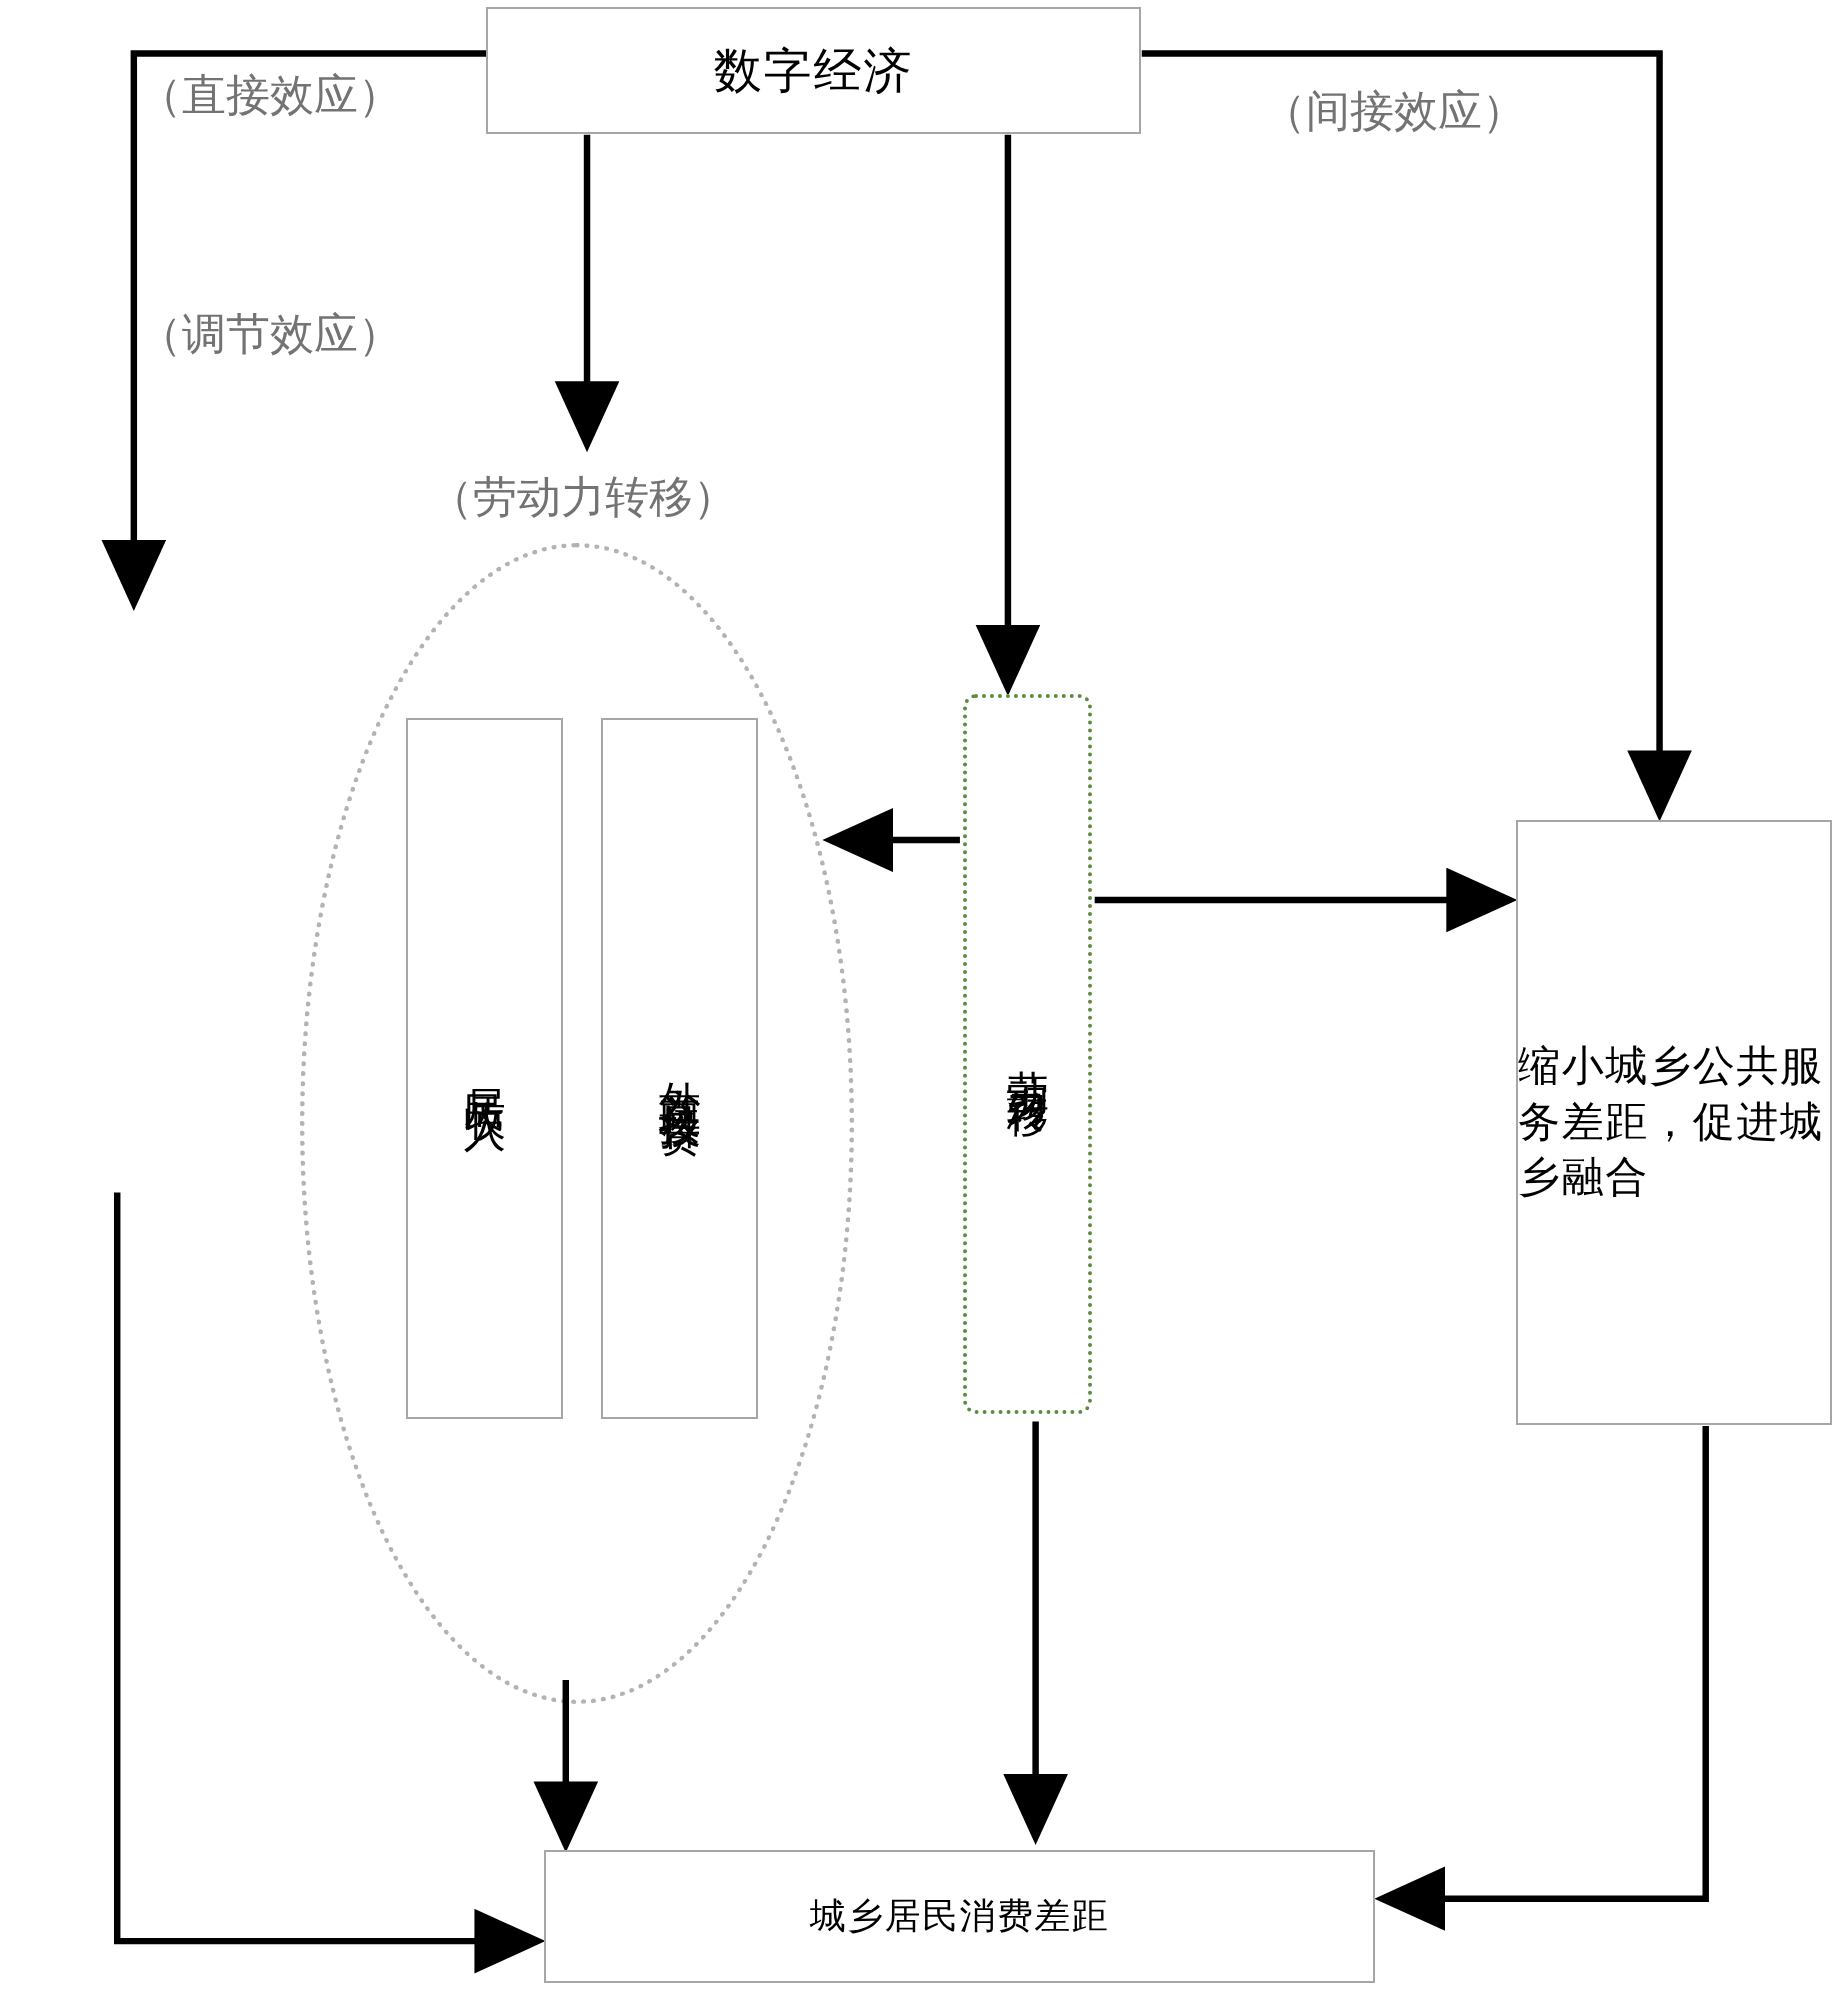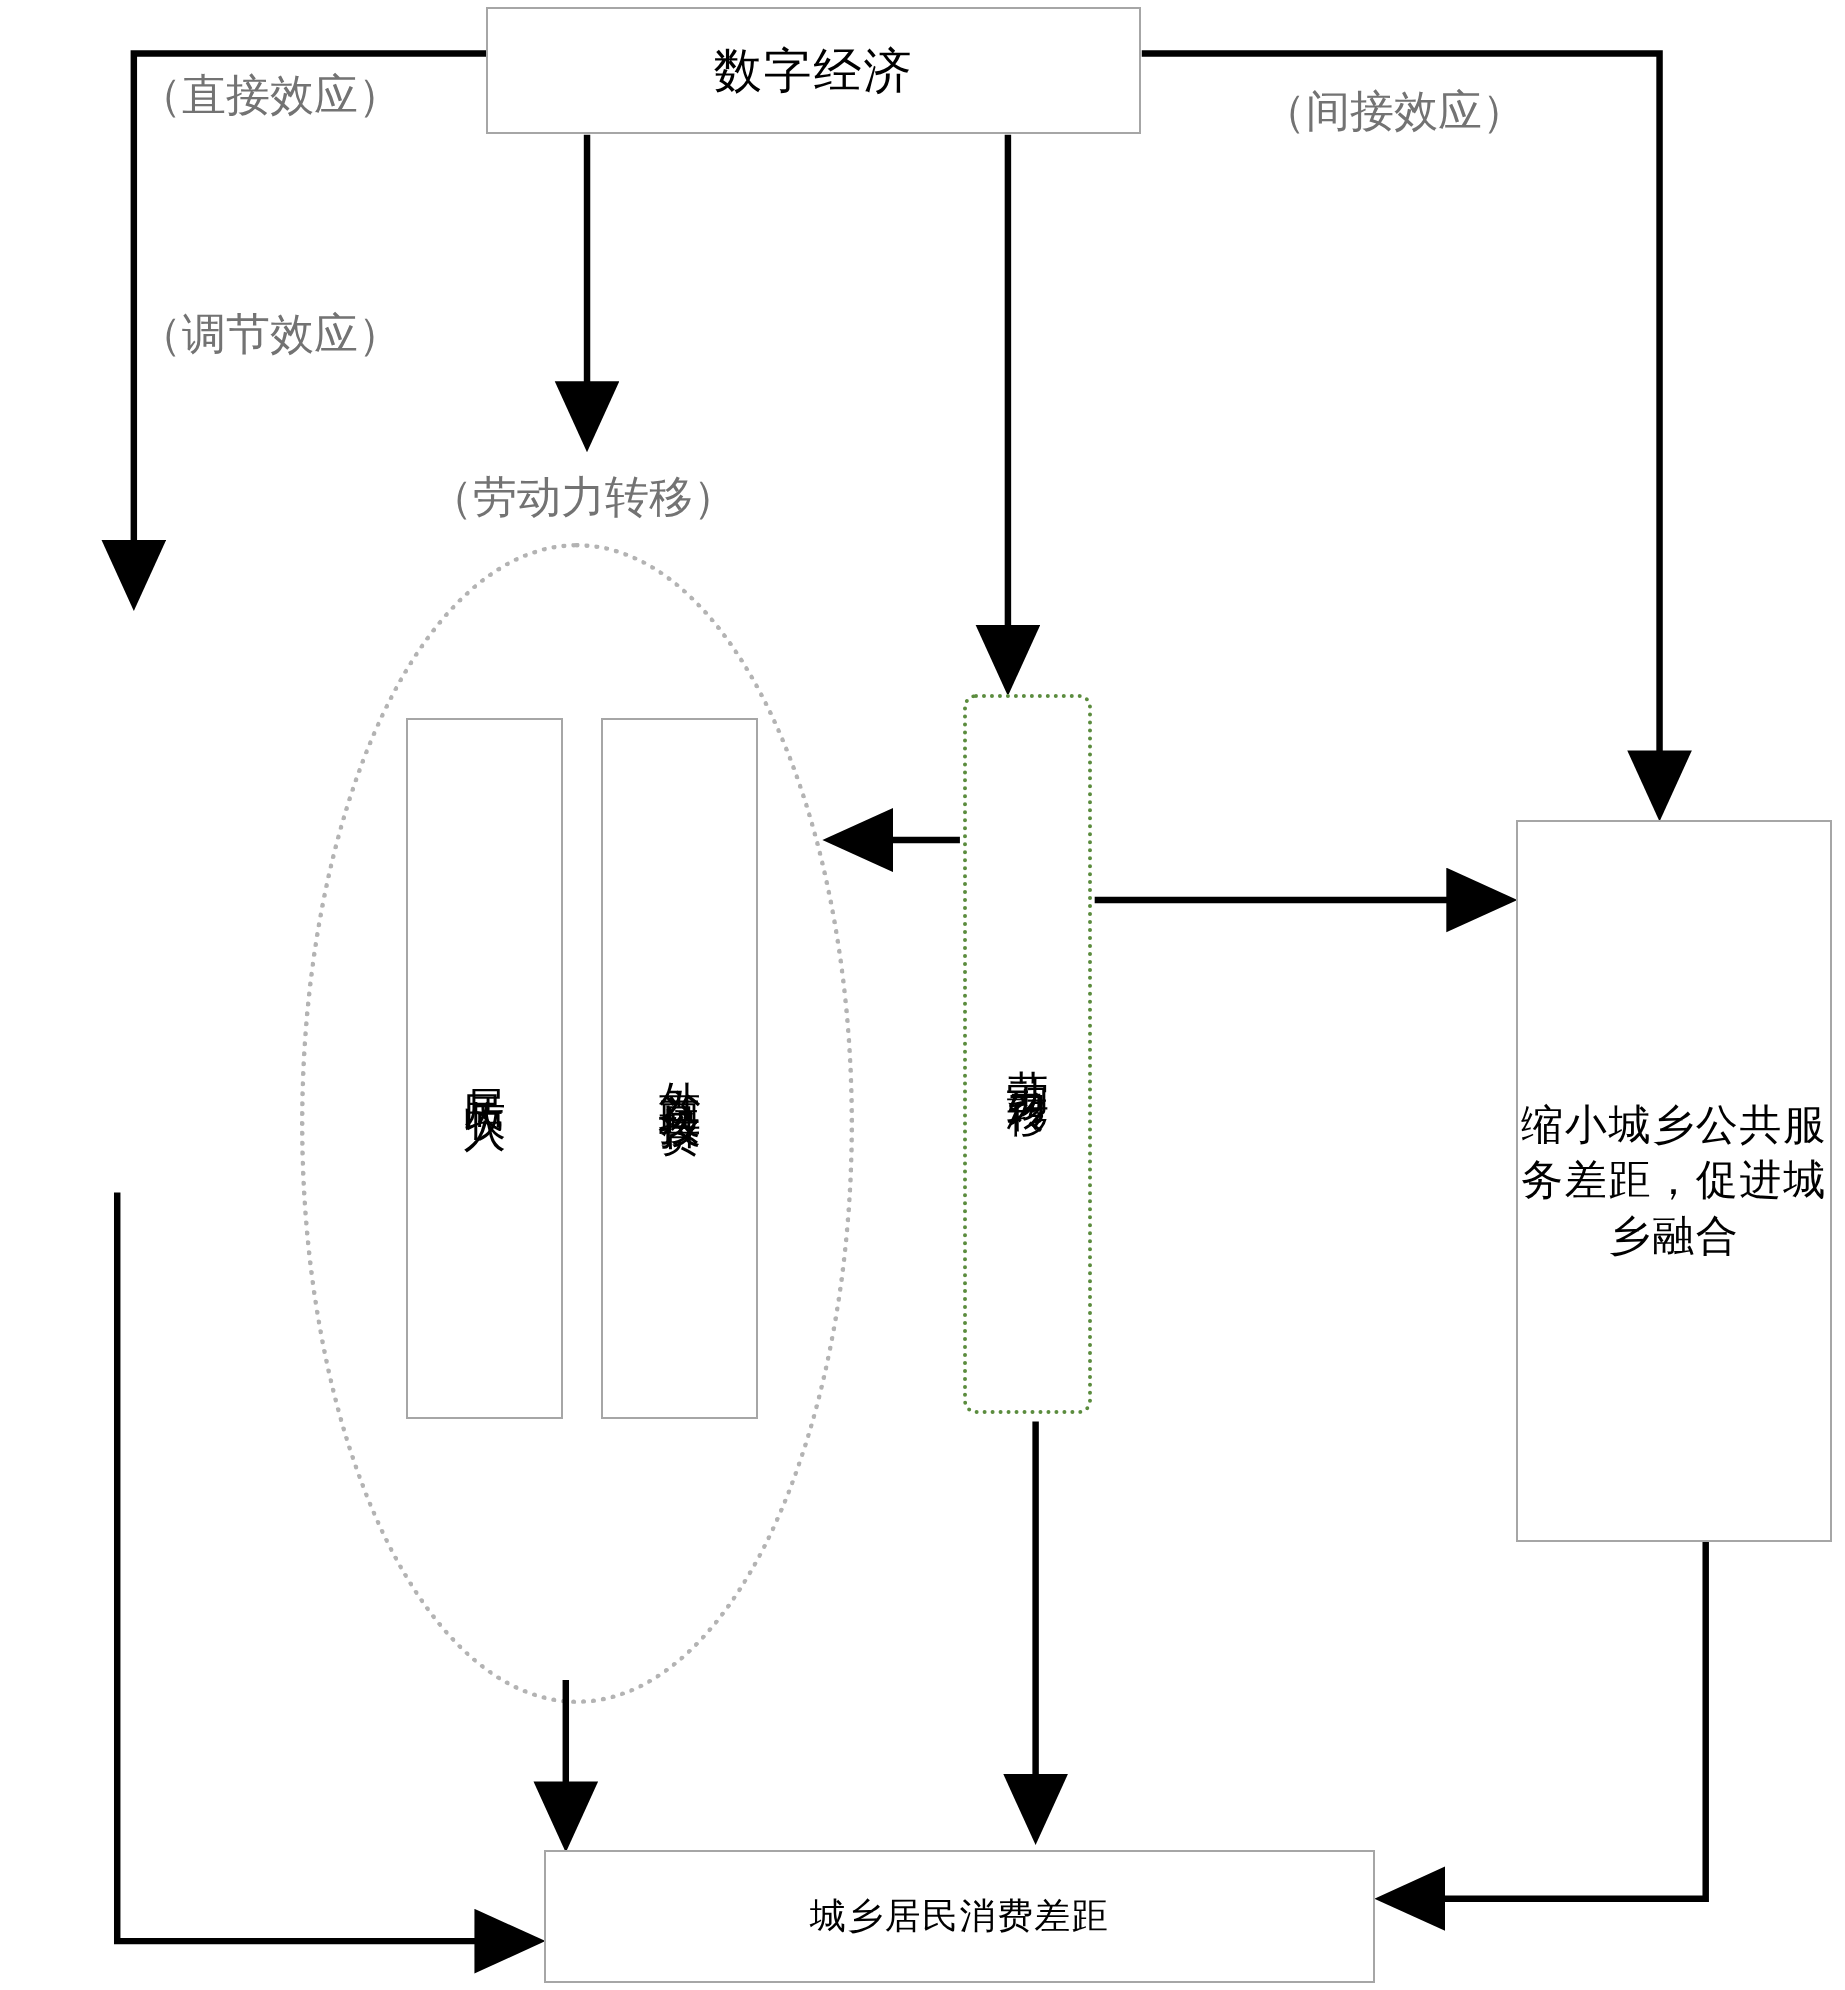--- a/index.html
+++ b/index.html
@@ -18,21 +18,21 @@
     overflow: hidden;
   }
   .node {
     position: absolute;
     box-sizing: border-box;
     border: 2.8px solid #a6a6a6;
     background: #ffffff;
     display: flex;
     align-items: center;
     justify-content: center;
-    text-align: center;
+    text-align: left;
     color: #000000;
     z-index: 3;
   }
   .node.dotted-green {
     border: 4.6px dotted #5b8c3e;
     border-radius: 13px;
   }
   .node-label {
     display: block;
     line-height: 1.32;
@@ -82,21 +82,21 @@
   }
   #node-fdi {
     left: 601px; top: 718px; width: 157px; height: 701px;
     font-size: 42px;
   }
   #node-labor-transfer {
     left: 963px; top: 694px; width: 129px; height: 720px;
     font-size: 42px;
   }
   #node-public-service {
-    left: 1516px; top: 820px; width: 316px; height: 722px;
+    left: 1516px; top: 820px; width: 316px; height: 605px;
     font-size: 42px;
   }
   #node-consumption-gap {
     left: 544px; top: 1850px; width: 831px; height: 133px;
     font-size: 36px;
   }
   #ellipse-mediation {
     left: 300px; top: 543px; width: 554px; height: 1161px;
   }
   #label-direct { left: 138px; top: 66px; font-size: 44px; }

